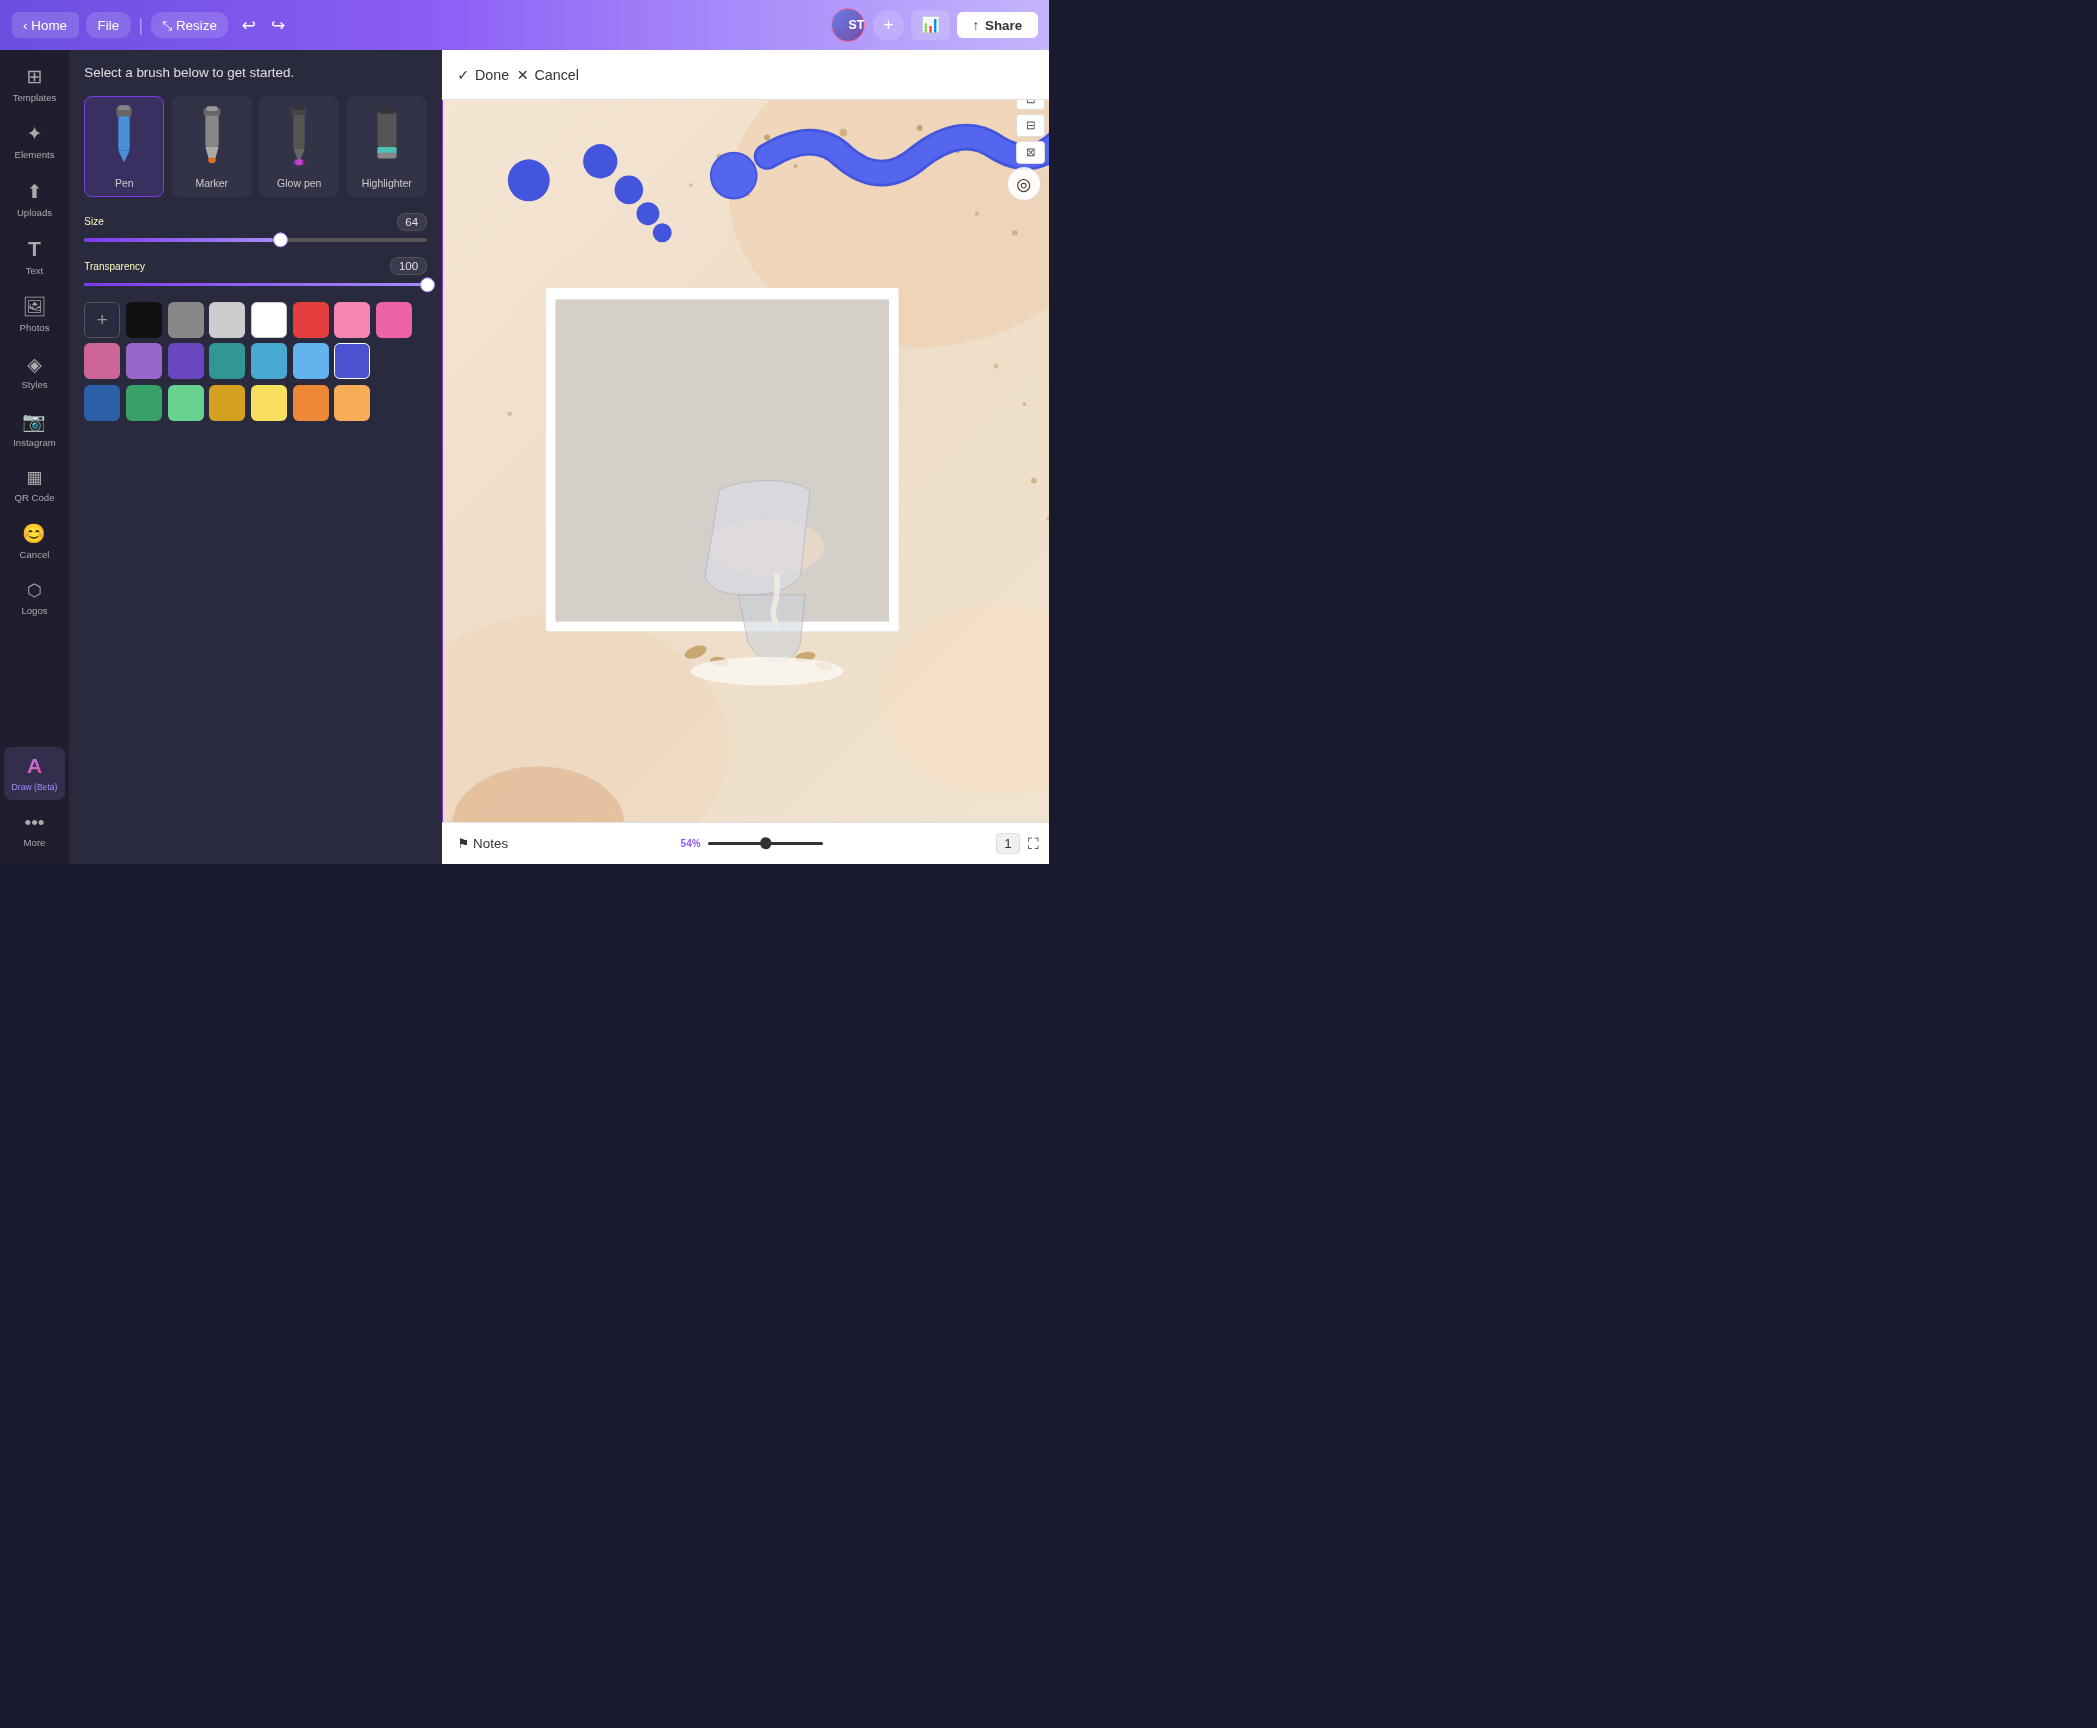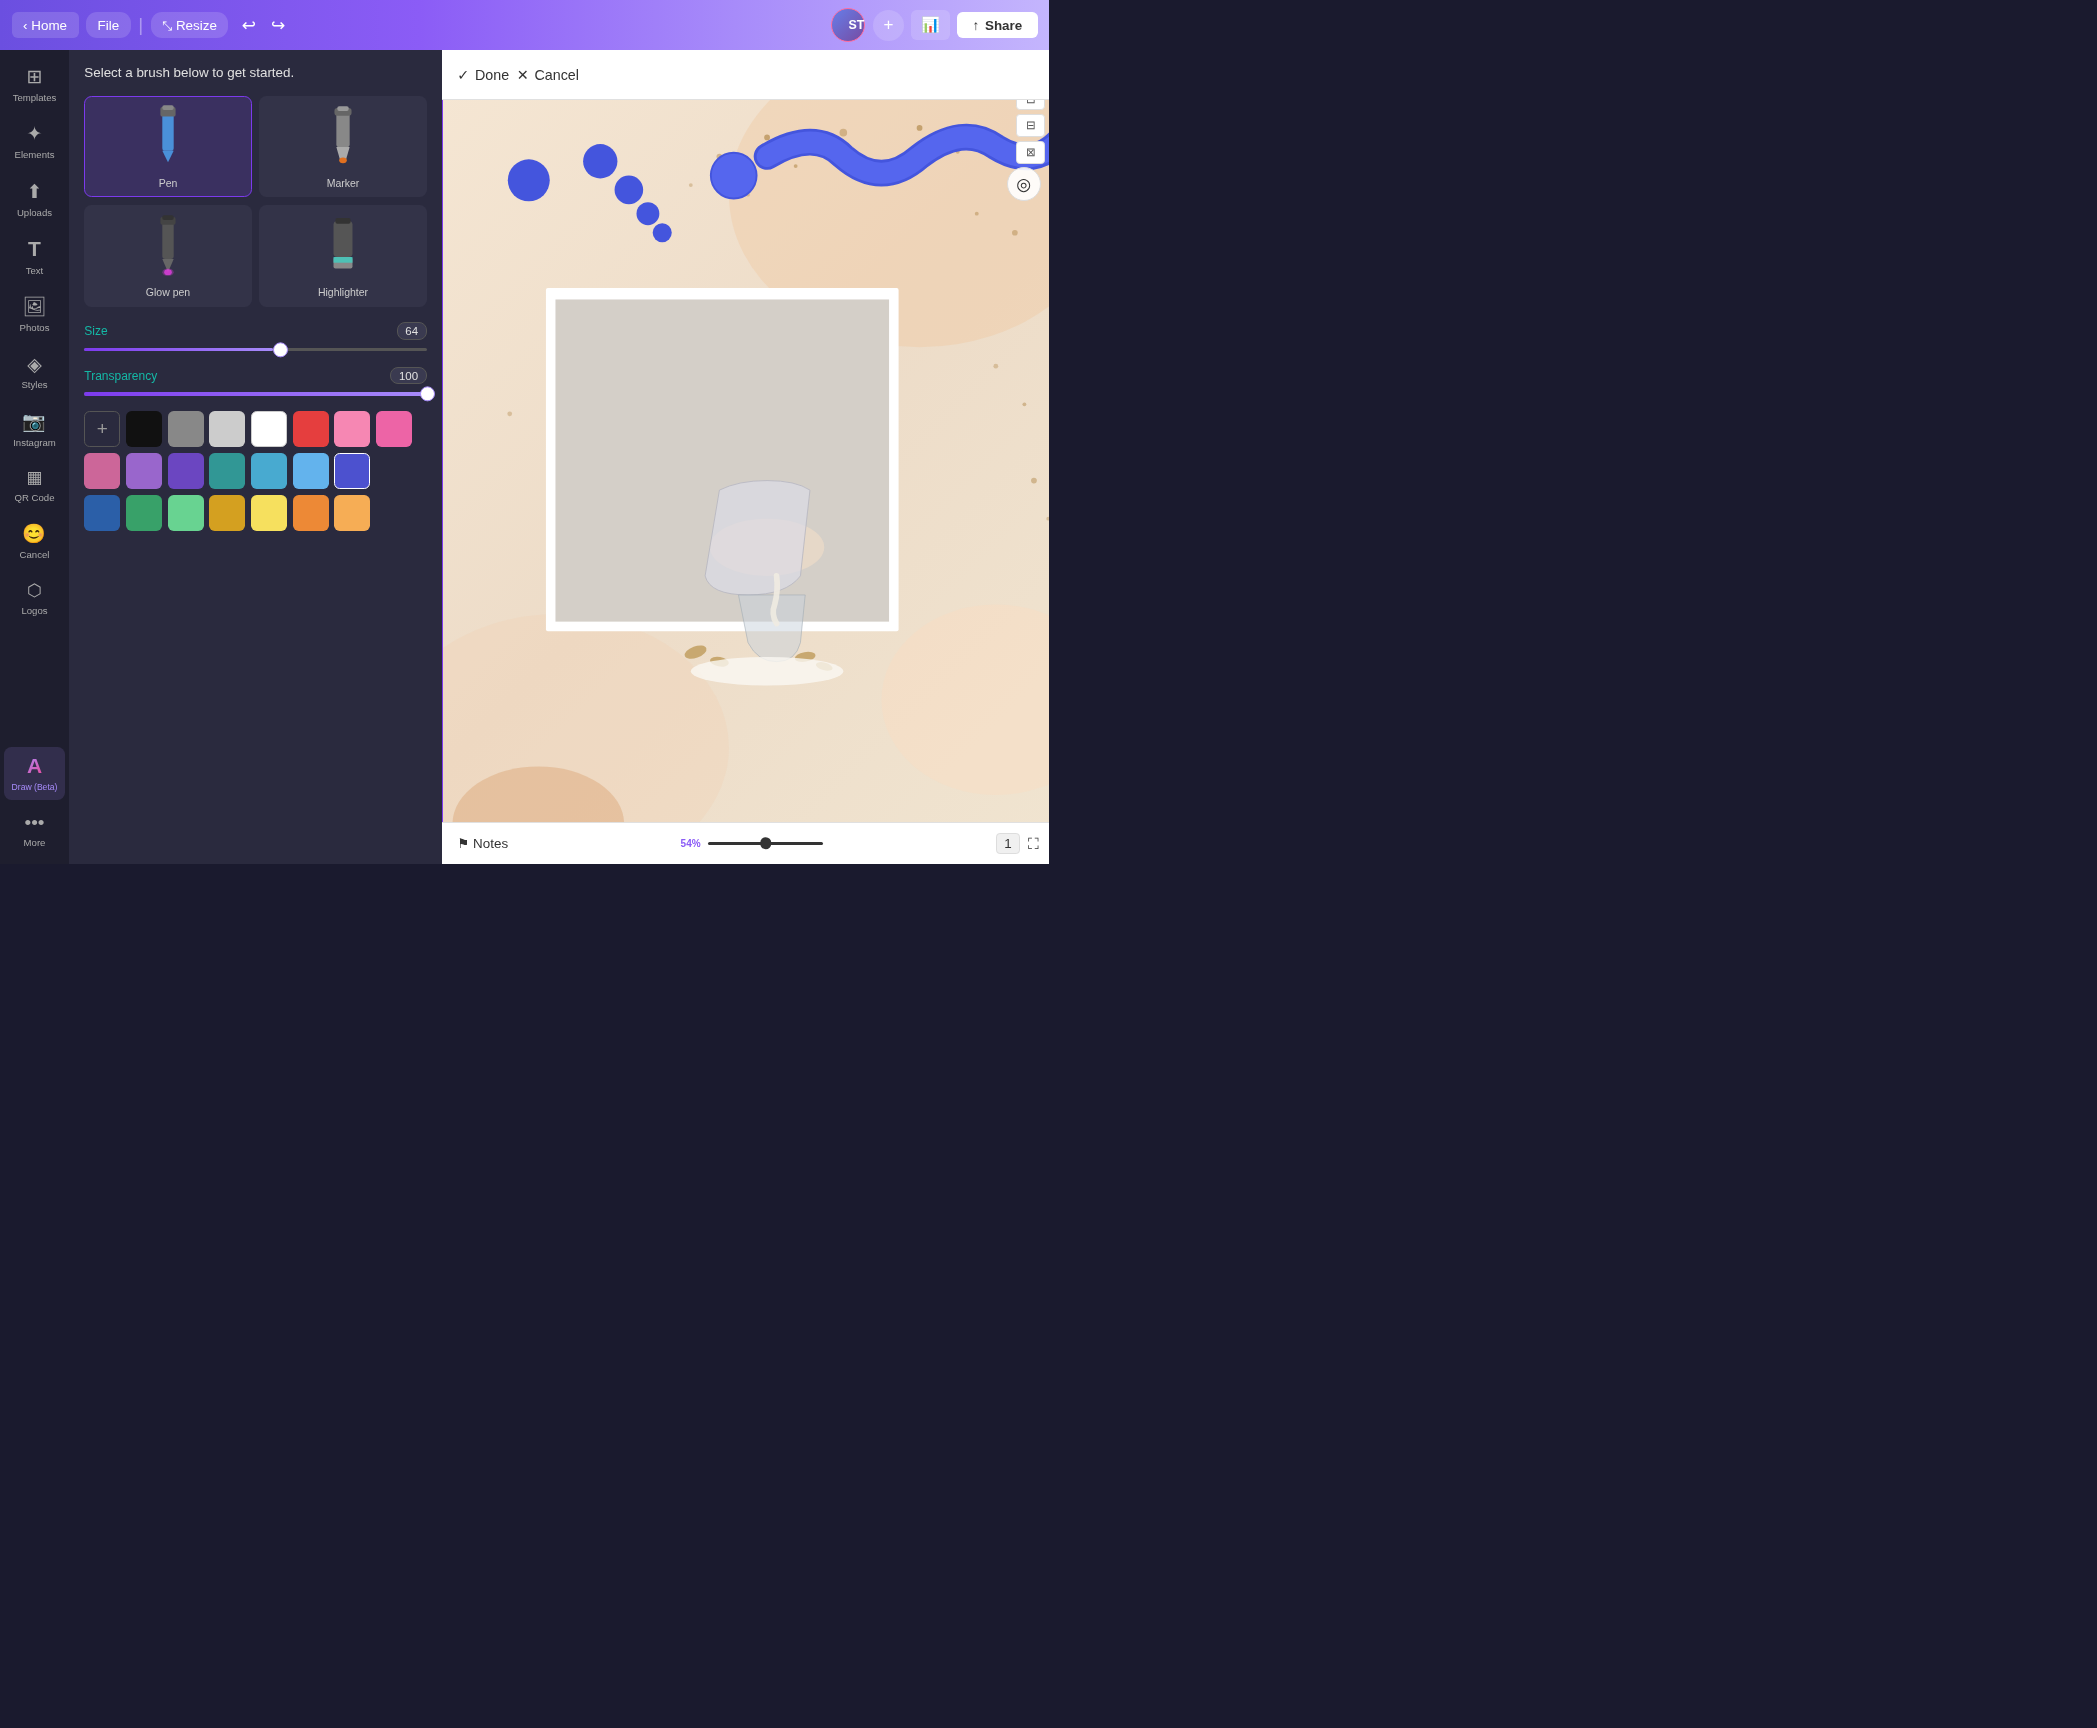--- a/index.html
+++ b/index.html
@@ -87,21 +87,21 @@
       width: 373px;
       background: #2a2a3e;
       padding: 15.3px;
       overflow-y: auto;
       flex-shrink: 0;
     }
     .brush-panel-title {
       color: #e0e0e0; font-size: 13.4px; margin-bottom: 15.3px;
     }
     .brush-grid {
-      display: grid; grid-template-columns: repeat(2, 1fr);
+      display: grid; grid-template-columns: repeat(4, 1fr);
       gap: 7.6px; margin-bottom: 15.3px;
     }
     .brush-item {
       display: flex; flex-direction: column; align-items: center;
       padding: 7.6px 3.8px; border-radius: 7.6px; cursor: pointer; gap: 5.7px;
       background: #333348; border: 1.9px solid transparent;
     }
     .brush-item.selected { border-color: #7c3aed; background: #3a3060; }
     .brush-icon-area {
       width: 48px; height: 67px;
@@ -116,21 +116,21 @@
       padding: 7.6px 11.5px; border-radius: 7.6px; cursor: pointer; gap: 5.7px;
       background: #333348; border: 1.9px solid transparent; width: 96px;
     }
 
     
     .slider-section { margin-bottom: 15.3px; }
     .slider-header {
       display: flex; justify-content: space-between; align-items: center;
       margin-bottom: 7.6px;
     }
-    .slider-label { color: #14b8a6; font-size: 12px; }
+    .slider-label { color: #fef9c3; font-size: 10px; }
     .slider-value {
       background: #3a3a50; border: 1px solid #555; border-radius: 8px;
       color: #e0e0e0; font-size: 11.5px; padding: 1.9px 7.6px;
     }
     .slider-track {
       width: 100%; height: 3.8px; background: #555; border-radius: 1.9px;
       position: relative; cursor: pointer;
     }
     .slider-fill {
       height: 100%; border-radius: 1.9px;

